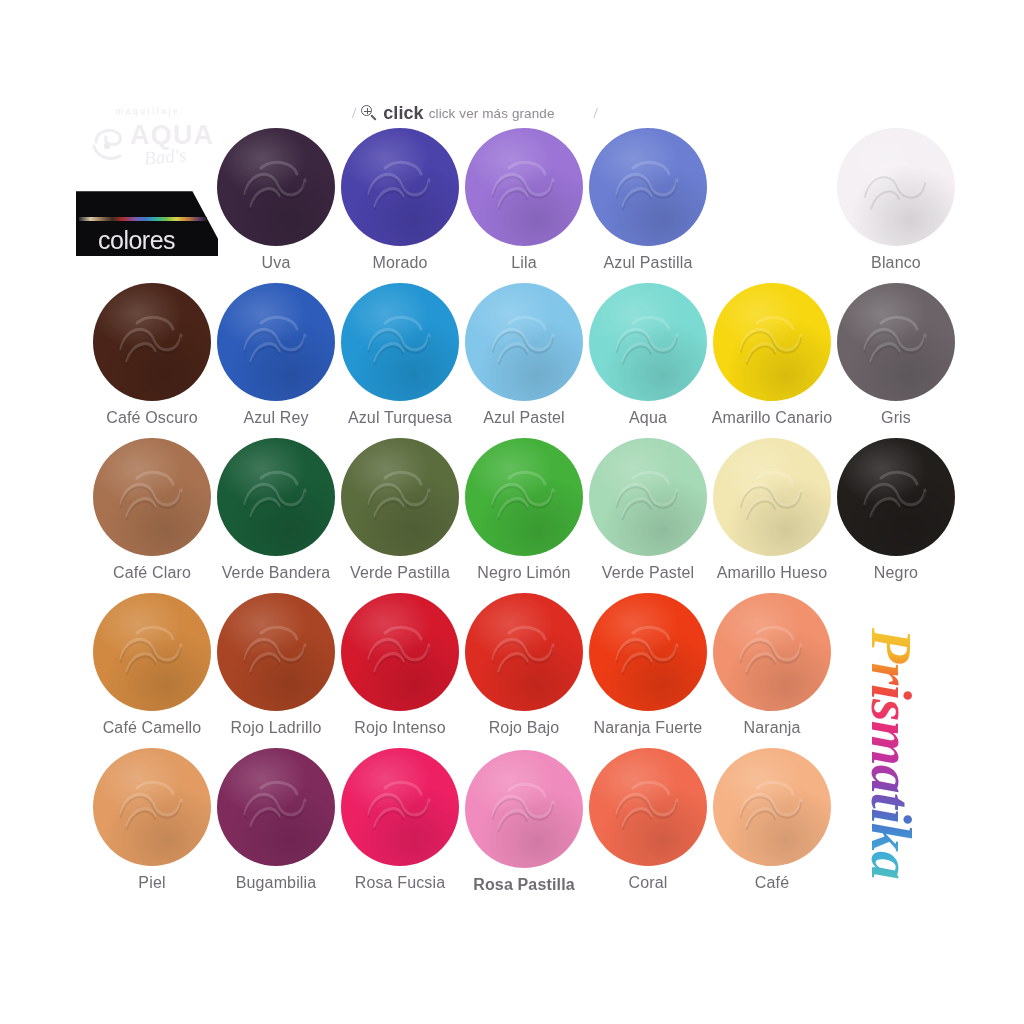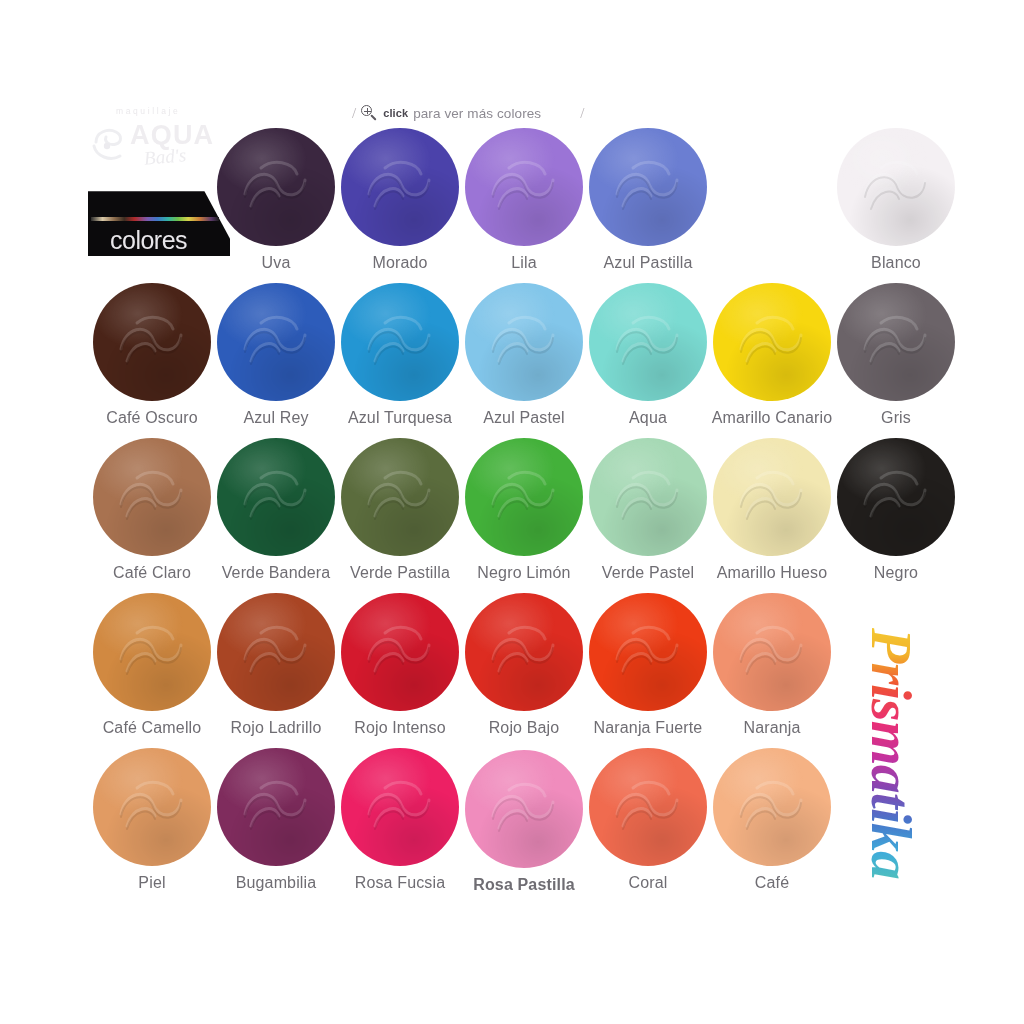--- a/index.html
+++ b/index.html
@@ -61,21 +61,21 @@
   .zoom-glyph .handle {
     position: absolute;
     left: 9.4px; top: 9.6px;
     width: 6.5px; height: 1.9px;
     background: #5d5a60;
     transform: rotate(45deg);
     transform-origin: left center;
     border-radius: 1px;
   }
   #click-word {
-    font-size: 11px;
+    font-size: 18px;
     font-weight: bold;
     color: #4b4850;
     letter-spacing: 0.1px;
   }
   #click-rest {
     font-size: 13.5px;
     color: #8d8a92;
     letter-spacing: 0.1px;
   }
 
@@ -116,21 +116,21 @@
   }
   #brand-swirl {
     position: absolute;
     left: 2px; top: 18px;
     width: 44px; height: 44px;
   }
 
   
   #colores-banner {
     position: absolute;
-    left: 88px;
+    left: 76px;
     top: 190px;
     width: 142px;
     height: 66px;
     text-decoration: underline;
   }
   #colores-shape {
     position: absolute;
     inset: 0;
     background: #0b0a0c;
     clip-path: polygon(0% 2%, 82% 2%, 100% 74%, 100% 100%, 0% 100%);
@@ -257,21 +257,21 @@
 
   <div id="header-note">
     <span class="slash">/</span>
     <span class="zoom-glyph">
       <span class="lens"></span>
       <span class="plus-h"></span>
       <span class="plus-v"></span>
       <span class="handle"></span>
     </span>
     <span id="click-word">click</span>
-    <span id="click-rest"> para ver más colores</span>
+    <span id="click-rest"> click ver más grande</span>
     <span class="slash" style="margin-left:34px">/</span>
   </div>
 
   <div id="grid">
       <div class="swatch-row" style="left: 0px; top: 128px; width: 1024px;">
         <div class="swatch-cell" style="left: 214px; top: 0px;">
           <div class="swatch-disc" style="background: rgb(59, 39, 64);">
             <svg class="swatch-texture" viewBox="0 0 118 118">
               <g fill="none" stroke="#ffffff" stroke-width="3" stroke-linecap="round">
                 <path d="M28 66 C32 44, 54 40, 60 56 C66 72, 86 70, 88 52"></path>

